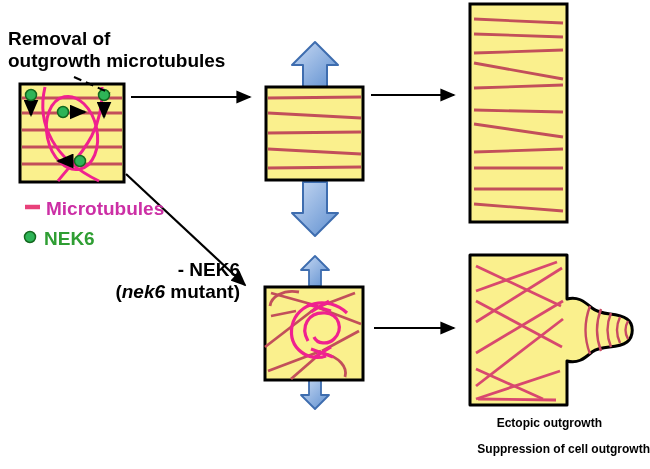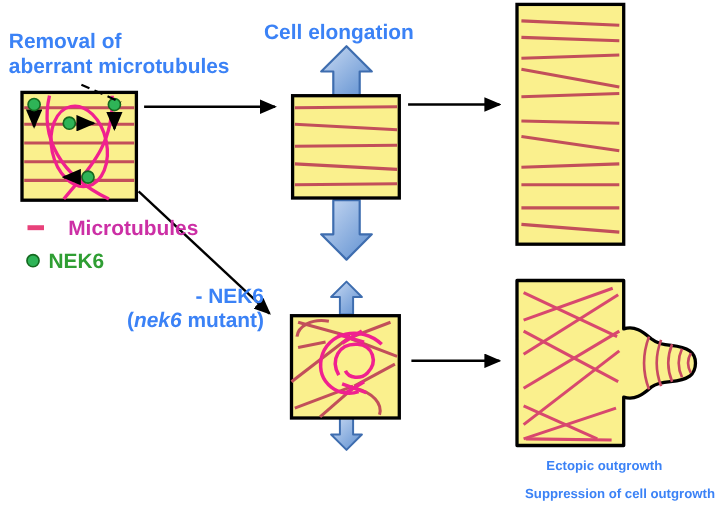--- a/index.html
+++ b/index.html
@@ -1,21 +1,21 @@
 <!DOCTYPE html>
 <html><head>
 <meta charset="utf-8">
 <style>
   html,body{margin:0;padding:0;background:#ffffff;}
   #stage{
     position:relative;width:650px;height:469px;background:#ffffff;overflow:hidden;
     font-family:"Liberation Sans","DejaVu Sans",sans-serif;
   }
   #art{position:absolute;left:0;top:0;}
-  .lbl{position:absolute;font-weight:bold;color:#3b82f6;line-height:1.18;}
+  .lbl{position:absolute;font-weight:bold;color:#000000;line-height:1.18;}
   .t19{font-size:19px;}
   .t18{font-size:12px;}
   .center{text-align:right;}
   .magenta{color:#cc2fa5;}
   .green{color:#2f9e33;}
   .it{font-style:italic;}
 </style>
 </head>
 <body>
 
@@ -141,26 +141,25 @@
         <path d="M601,309 Q593,330 601,351"></path>
         <path d="M611,313 Q604,330 611,347"></path>
         <path d="M620,317 Q614,330 620,343"></path>
         <path d="M628,321 Q623,330 628,339"></path>
       </g>
     </g>
   </svg>
 
   <div class="lbl t19" style="left:8px;top:28px;">
     <div>Removal of</div>
-    <div>aberrant microtubules</div>
+    <div>outgrowth microtubules</div>
   </div>
 
-  <div class="lbl t19" style="left:240px;top:19px;">Cell elongation</div>
 
-  <div class="lbl t19 magenta" style="left:62px;top:198px;">Microtubules</div>
+  <div class="lbl t19 magenta" style="left:46px;top:198px;">Microtubules</div>
 
   <div class="lbl t19 green" style="left:44px;top:228px;">NEK6</div>
 
   <div class="lbl t19 center" style="left:80px;top:259px;width:160px;">
     <div>- NEK6</div>
     <div><span>(</span><span class="it">nek6</span><span> mutant)</span></div>
   </div>
 
   <div class="lbl t18 center" style="left:430px;top:416px;width:172px;">Ectopic outgrowth</div>
 

